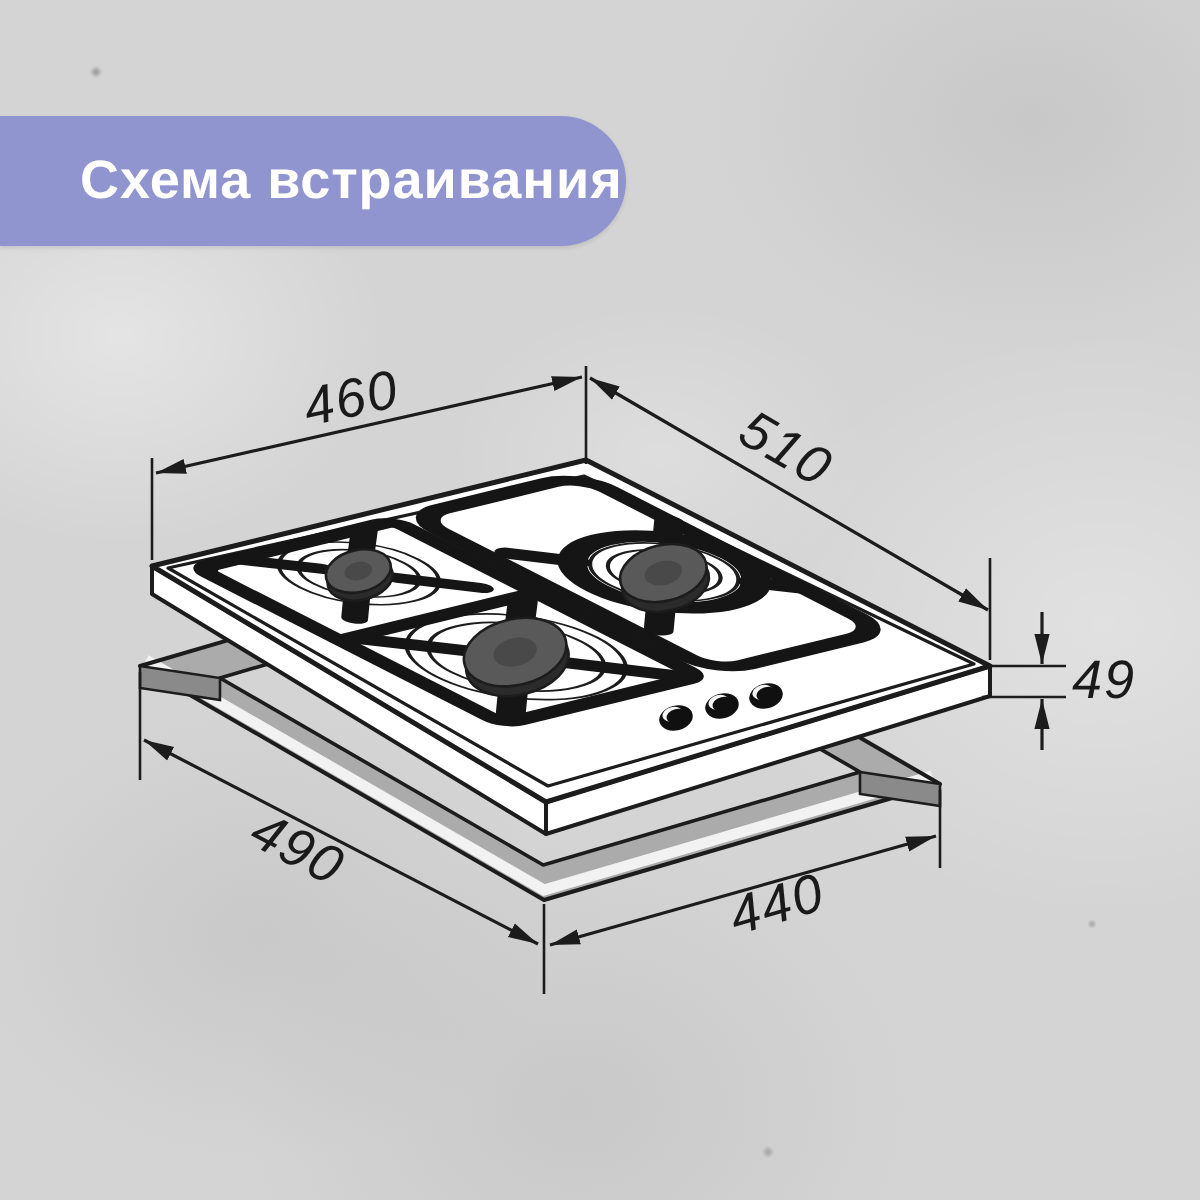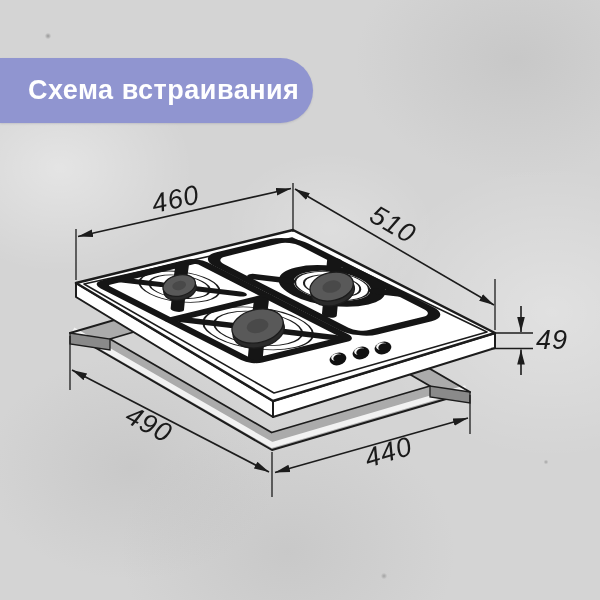--- a/index.html
+++ b/index.html
@@ -21,21 +21,21 @@
       radial-gradient(3px 3px at 91% 77%, rgba(90,90,90,.4), transparent 80%),
       radial-gradient(4px 4px at 64% 96%, rgba(90,90,90,.4), transparent 80%),
       radial-gradient(3px 3px at 12% 56%, rgba(90,90,90,.35), transparent 80%);
   }
   .title-pill{
     position:absolute;left:0;top:58px;
     width:313px;height:65px;
     background:#9095d0;
     border-radius:0 40px 40px 0;
     display:flex;align-items:center;
-    padding-left:28px;box-sizing:border-box;
+    padding-left:40px;box-sizing:border-box;
     box-shadow:0 1px 2px rgba(60,60,90,.15);
   }
   .title-pill span{
     color:#ffffff;
     font-size:27px;font-weight:700;letter-spacing:.5px;
   }
   svg.diagram{position:absolute;left:0;top:0;}
   .dimline{stroke:#1c1c1c;stroke-width:1.6;fill:none;}
   .ext{stroke:#1c1c1c;stroke-width:1.3;fill:none;}
   .dimtext{

